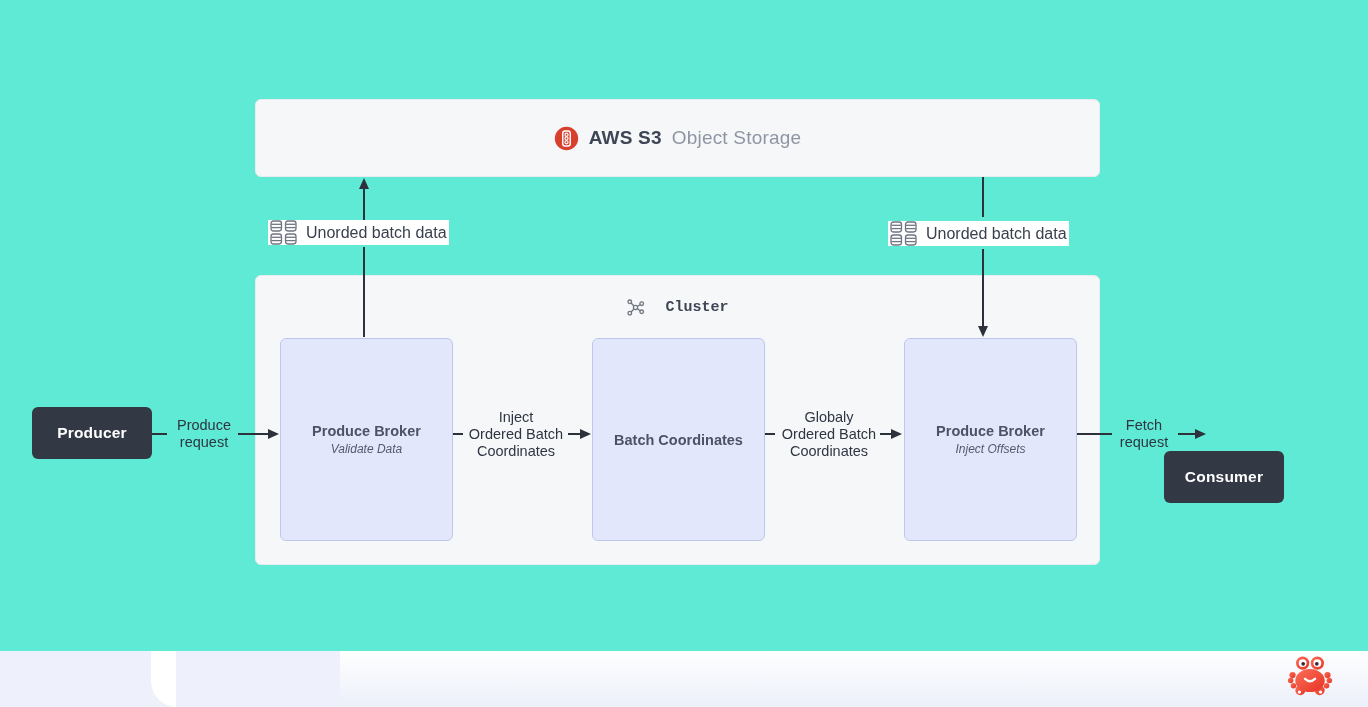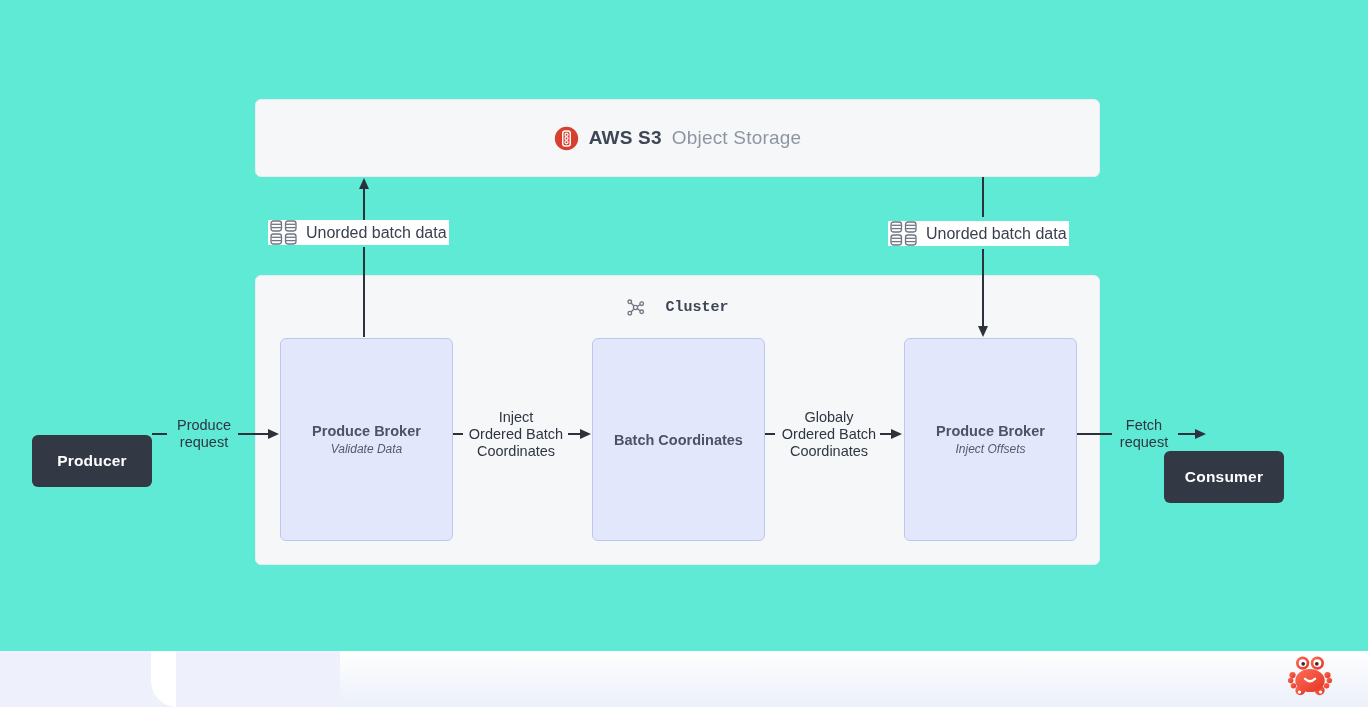--- a/index.html
+++ b/index.html
@@ -48,21 +48,21 @@
   .node-2{left:336px;}
   .node-3{left:648px;}
 
   
   .endpoint{
     position:absolute;top:407px;width:120px;height:52px;
     background:#333845;border-radius:6px;
     display:flex;align-items:center;justify-content:center;
     color:#ffffff;font-size:15.5px;font-weight:700;letter-spacing:.2px;
   }
-  .endpoint-producer{left:32px;margin-top:28px;}
+  .endpoint-producer{left:32px;}
   .endpoint-consumer{left:1164px;margin-top:44px;}
 
   
   .hline{position:absolute;height:2px;background:#2c313c;}
   .vline{position:absolute;width:2px;background:#2c313c;}
   .head-right{position:absolute;width:0;height:0;
     border-top:5.5px solid transparent;border-bottom:5.5px solid transparent;
     border-left:11px solid #2c313c;}
   .head-up{position:absolute;width:0;height:0;
     border-left:5.5px solid transparent;border-right:5.5px solid transparent;

